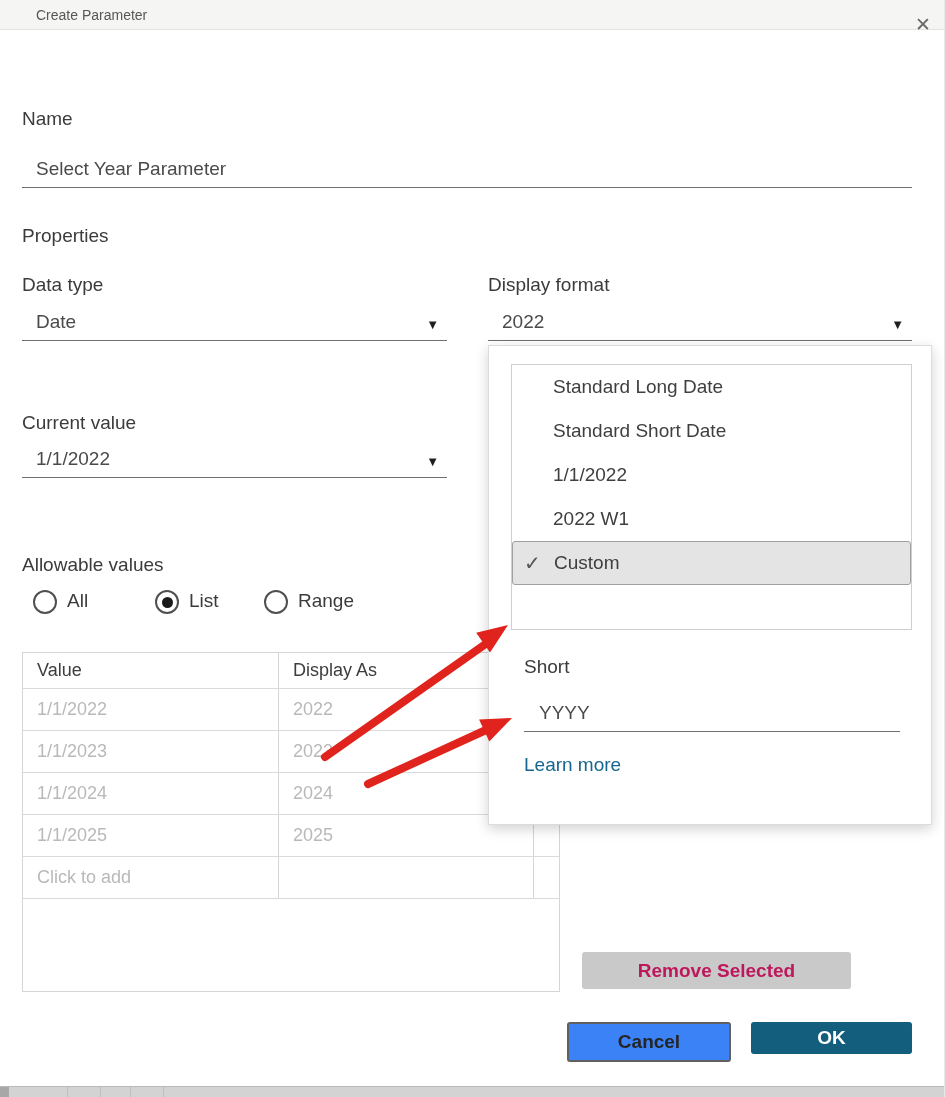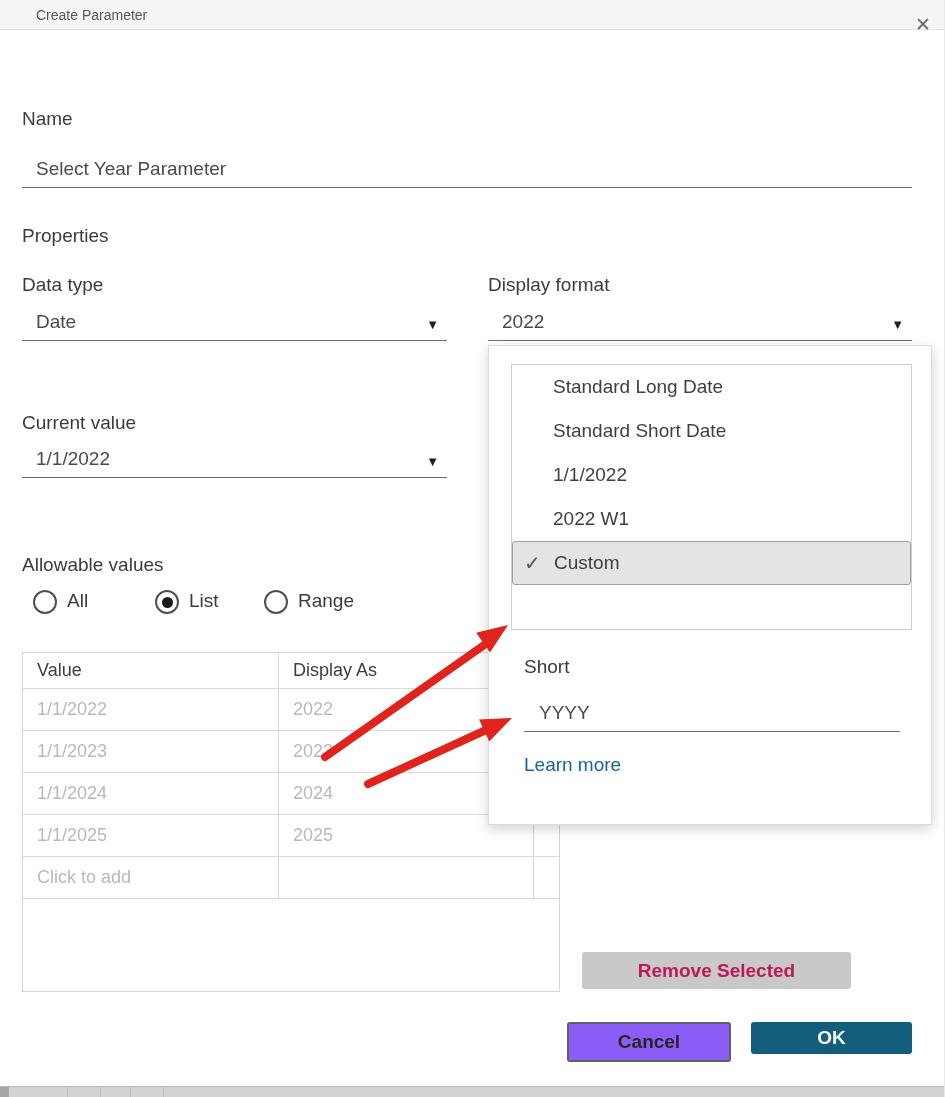--- a/index.html
+++ b/index.html
@@ -57,21 +57,21 @@
   .dd-format-field { position:absolute; left:35px; top:348px; width:376px; height:38px;
                      border-bottom:1px solid #6f6f6f; }
   .dd-format-field .fval { position:absolute; left:15px; bottom:7px; font-size:19px; color:#4a4a4a; }
   .dd-learn-more { position:absolute; left:35px; top:408px; font-size:19px; font-weight:500;
                    cursor:pointer; }
 
   
   .btn { position:absolute; display:flex; align-items:center; justify-content:center;
          font-weight:bold; border-radius:3px; font-size:19px; cursor:default; }
   .btn-remove { left:582px; top:952px; width:269px; height:37px; background:#c9c9c9; color:#be185d; }
-  .btn-cancel { left:567px; top:1022px; width:164px; height:40px; background:#8b5cf6;
+  .btn-cancel { left:567px; top:1022px; width:164px; height:40px; background:#3b82f6;
                 border:2px solid #606060; color:#252525; }
   .btn-ok { left:751px; top:1022px; width:161px; height:32px; color:#fff; }
 
   
   .bottom-strip { position:absolute; left:0; top:1086px; width:945px; height:11px;
                   background:#d3d3d3; border-top:1px solid #b9b9b9; }
   .strip-seg-dark { position:absolute; left:0; top:0; width:9px; height:11px; background:#a7a7a7; }
   .strip-div { position:absolute; top:0; width:1px; height:11px; background:#bdbdbd; }
 
   .arrows-overlay { position:absolute; left:0; top:0; width:945px; height:1097px;

